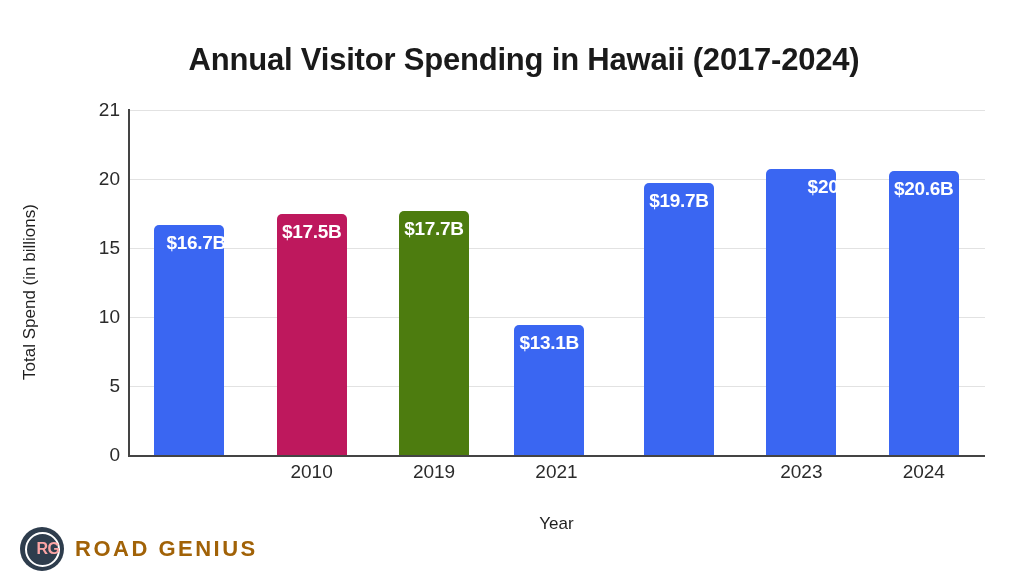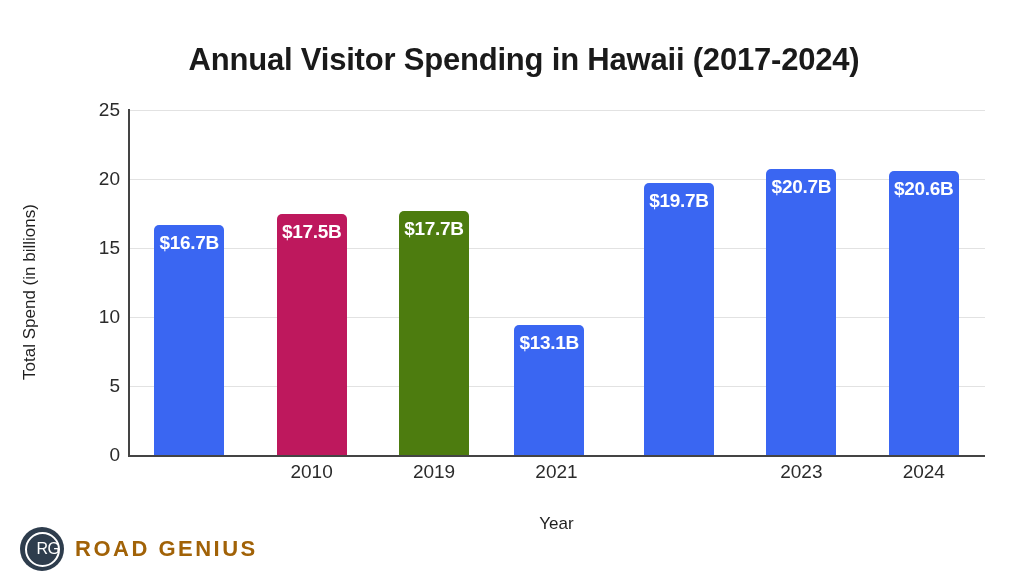--- a/index.html
+++ b/index.html
@@ -184,23 +184,23 @@
     width: 35px;
     height: 35px;
     border-radius: 50%;
     border: 2px solid #ffffff;
     display: flex;
     align-items: center;
     justify-content: center;
     box-sizing: border-box;
   }
   .logo-mark-text {
-    color: #ffffff;
+    color: #fca5a5;
     font-size: 16px;
-    font-weight: normal;
+    font-weight: bold;
     letter-spacing: -0.5px;
     line-height: 1;
     margin-left: 12px;
   }
   .logo-wordmark {
     font-size: 22px;
     font-weight: bold;
     color: #a16207;
     letter-spacing: 2.5px;
     white-space: nowrap;
@@ -224,27 +224,27 @@
 
 <div class="axis-y"></div>
 <div class="axis-x"></div>
 
 <div class="y-ticks-layer" id="y-ticks">
     <div class="y-tick" style="top: 455px;">0</div>
     <div class="y-tick" style="top: 386px;">5</div>
     <div class="y-tick" style="top: 317px;">10</div>
     <div class="y-tick" style="top: 248px;">15</div>
     <div class="y-tick" style="top: 179px;">20</div>
-    <div class="y-tick" style="top: 110px;">25</div>
+    <div class="y-tick" style="top: 110px;">21</div>
   </div>
 
 <div class="bars-layer" id="bars">
     <div class="bar-group" style="left: 0px; width: 122.429px;">
       <div class="bar" style="height: 230.46px; left: 26.2143px; background: rgb(58, 102, 242);">
-        <div class="bar-label" style="color: rgb(255, 255, 255);">$16.7B</div>
+        <div class="bar-label" style="color: rgb(255, 255, 255); padding-left: 7px;">$16.7B</div>
       </div>
     </div>
     <div class="bar-group" style="left: 122.429px; width: 122.429px;">
       <div class="bar" style="height: 241.5px; left: 26.2143px; background: #be185d;">
         <div class="bar-label" style="color: rgb(255, 255, 255);">$17.5B</div>
       </div>
     </div>
     <div class="bar-group" style="left: 244.857px; width: 122.429px;">
       <div class="bar" style="height: 244.26px; left: 26.2143px; background: #4d7c0f;">
         <div class="bar-label" style="color: rgb(255, 255, 255);">$17.7B</div>
@@ -255,21 +255,21 @@
         <div class="bar-label" style="color: rgb(255, 255, 255);">$13.1B</div>
       </div>
     </div>
     <div class="bar-group" style="left: 489.714px; width: 122.429px;">
       <div class="bar" style="height: 271.86px; left: 26.2143px; background: rgb(58, 102, 242);">
         <div class="bar-label" style="color: rgb(255, 255, 255);">$19.7B</div>
       </div>
     </div>
     <div class="bar-group" style="left: 612.143px; width: 122.429px;">
       <div class="bar" style="height: 285.66px; left: 26.2143px; background: rgb(58, 102, 242);">
-        <div class="bar-label" style="color: rgb(255, 255, 255);">$20.7B</div>
+        <div class="bar-label" style="color: rgb(255, 255, 255); padding-left: 36px;">$20.7B</div>
       </div>
     </div>
     <div class="bar-group" style="left: 734.571px; width: 122.429px;">
       <div class="bar" style="height: 284.28px; left: 26.2143px; background: rgb(58, 102, 242);">
         <div class="bar-label" style="color: rgb(255, 255, 255);">$20.6B</div>
       </div>
     </div>
   </div>
 
 <div class="x-ticks-layer" id="x-ticks">

